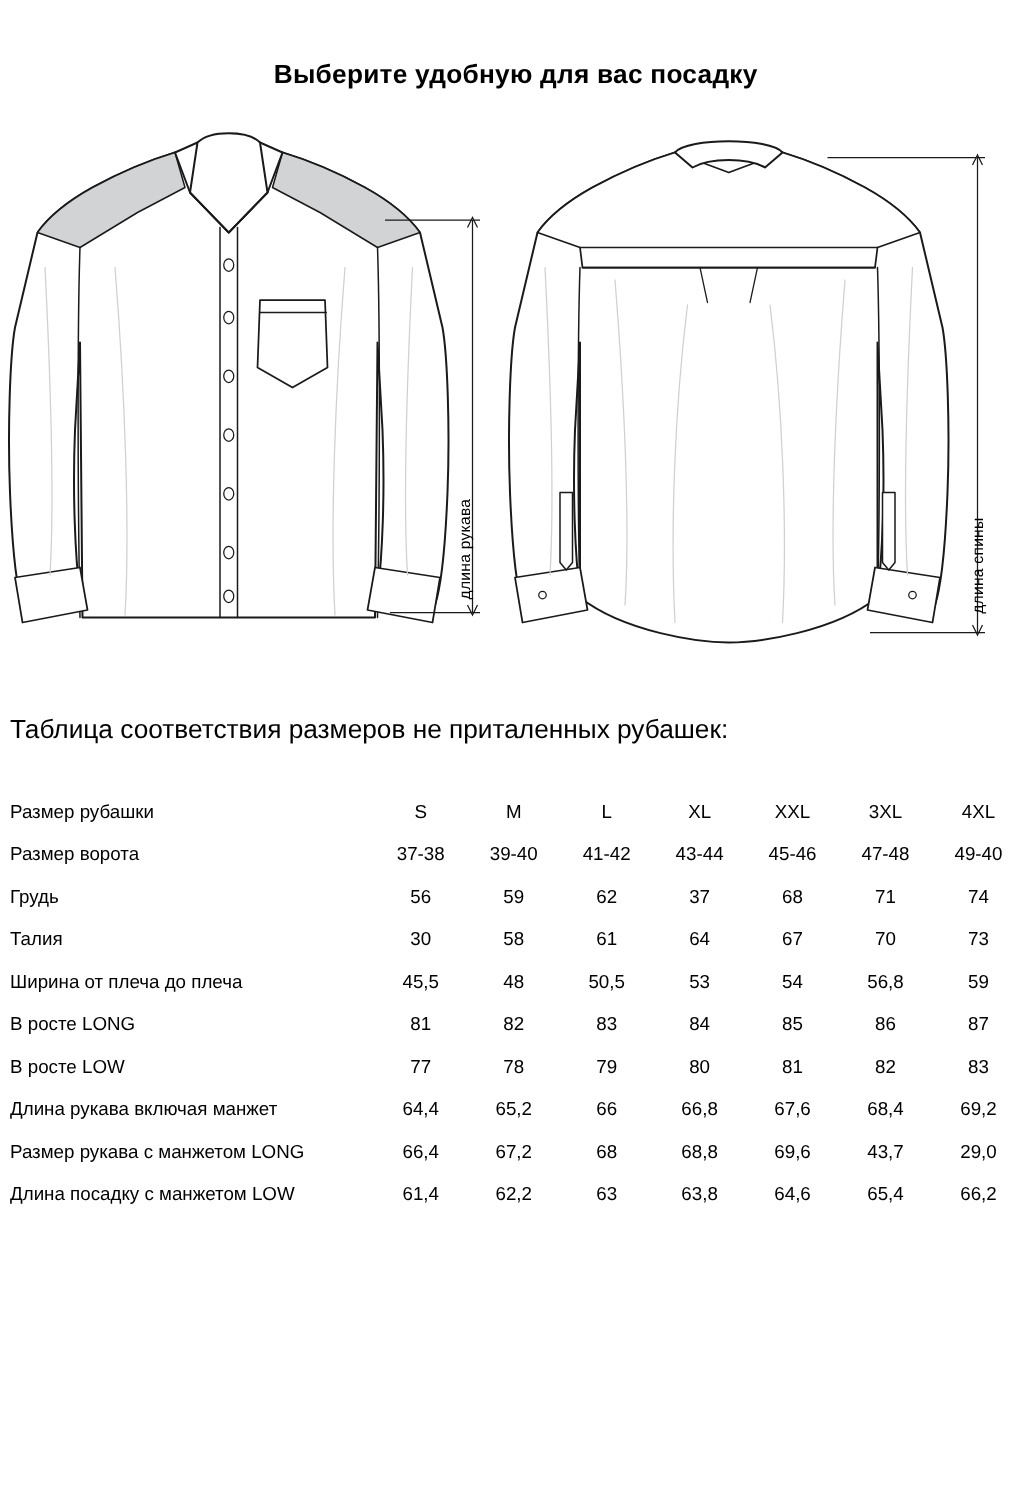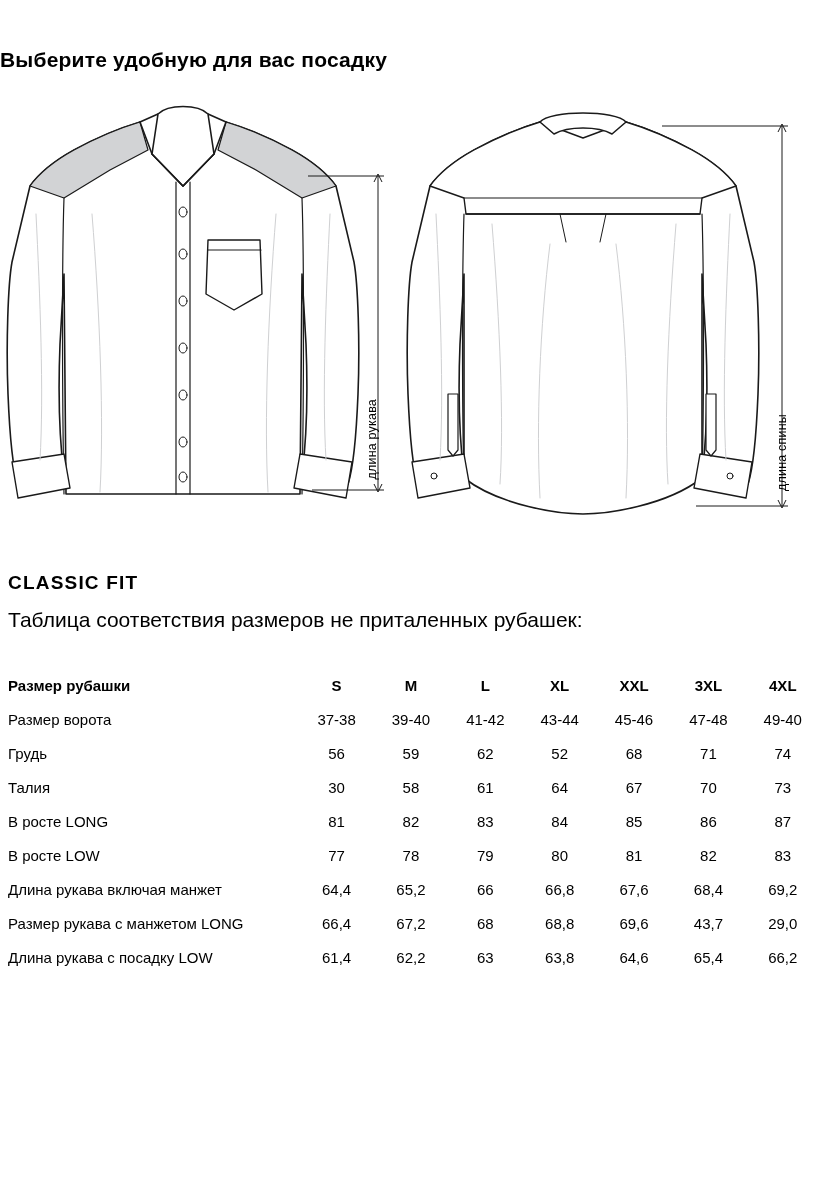--- a/index.html
+++ b/index.html
@@ -17,20 +17,21 @@
   }
 
   .page {
     width: 825px;
     height: 1200px;
     position: relative;
   }
 
   
   .title {
+    text-align: center;
     font-size: 21px;
     font-weight: bold;
     letter-spacing: 0.2px;
     padding-top: 48px;
     padding-bottom: 0;
     margin: 0;
   }
 
   
   .illustration {
@@ -96,21 +97,21 @@
     width: 290px;
     white-space: nowrap;
   }
   table.size-table th.col,
   table.size-table td.col {
     text-align: center;
     width: 74px;
   }
   table.size-table tr.head td,
   table.size-table tr.head th {
-    font-weight: bold;
+    font-weight: normal;
   }
 </style>
 </head>
 <body>
 
 <div class="page">
 
   <h1 class="title">Выберите удобную для вас посадку</h1>
 
   <div class="illustration">
@@ -247,21 +248,20 @@
         <path d="M378 38 L 382 30 L 386 38"></path>
         <path d="M378 406 L 382 414 L 386 406"></path>
       </g>
     </svg>
 
     <span class="vlabel vlabel-sleeve">длина рукава</span>
     <span class="vlabel vlabel-back">длина спины</span>
   </div>
 
   <div class="fit-section">
-    <h2 class="fit-title">CLASSIC FIT</h2>
     <p class="fit-sub">Таблица соответствия размеров не приталенных рубашек:</p>
   </div>
 
   <table class="size-table">
     <thead>
       <tr class="head">
         <th class="rowhead">Размер рубашки</th>
         <th class="col">S</th>
         <th class="col">M</th>
         <th class="col">L</th>
@@ -280,36 +280,46 @@
         <td class="col">43-44</td>
         <td class="col">45-46</td>
         <td class="col">47-48</td>
         <td class="col">49-40</td>
       </tr>
       <tr>
         <td class="rowhead">Грудь</td>
         <td class="col">56</td>
         <td class="col">59</td>
         <td class="col">62</td>
-        <td class="col">52</td>
+        <td class="col">37</td>
         <td class="col">68</td>
         <td class="col">71</td>
         <td class="col">74</td>
       </tr>
       <tr>
         <td class="rowhead">Талия</td>
         <td class="col">30</td>
         <td class="col">58</td>
         <td class="col">61</td>
         <td class="col">64</td>
         <td class="col">67</td>
         <td class="col">70</td>
         <td class="col">73</td>
       </tr>
       <tr>
+        <td class="rowhead">Ширина от плеча до плеча</td>
+        <td class="col">45,5</td>
+        <td class="col">48</td>
+        <td class="col">50,5</td>
+        <td class="col">53</td>
+        <td class="col">54</td>
+        <td class="col">56,8</td>
+        <td class="col">59</td>
+      </tr>
+      <tr>
         <td class="rowhead">В росте LONG</td>
         <td class="col">81</td>
         <td class="col">82</td>
         <td class="col">83</td>
         <td class="col">84</td>
         <td class="col">85</td>
         <td class="col">86</td>
         <td class="col">87</td>
       </tr>
       <tr>
@@ -336,21 +346,21 @@
         <td class="rowhead">Размер рукава с манжетом LONG</td>
         <td class="col">66,4</td>
         <td class="col">67,2</td>
         <td class="col">68</td>
         <td class="col">68,8</td>
         <td class="col">69,6</td>
         <td class="col">43,7</td>
         <td class="col">29,0</td>
       </tr>
       <tr>
-        <td class="rowhead">Длина рукава с посадку LOW</td>
+        <td class="rowhead">Длина посадку с манжетом LOW</td>
         <td class="col">61,4</td>
         <td class="col">62,2</td>
         <td class="col">63</td>
         <td class="col">63,8</td>
         <td class="col">64,6</td>
         <td class="col">65,4</td>
         <td class="col">66,2</td>
       </tr>
     </tbody>
   </table>

